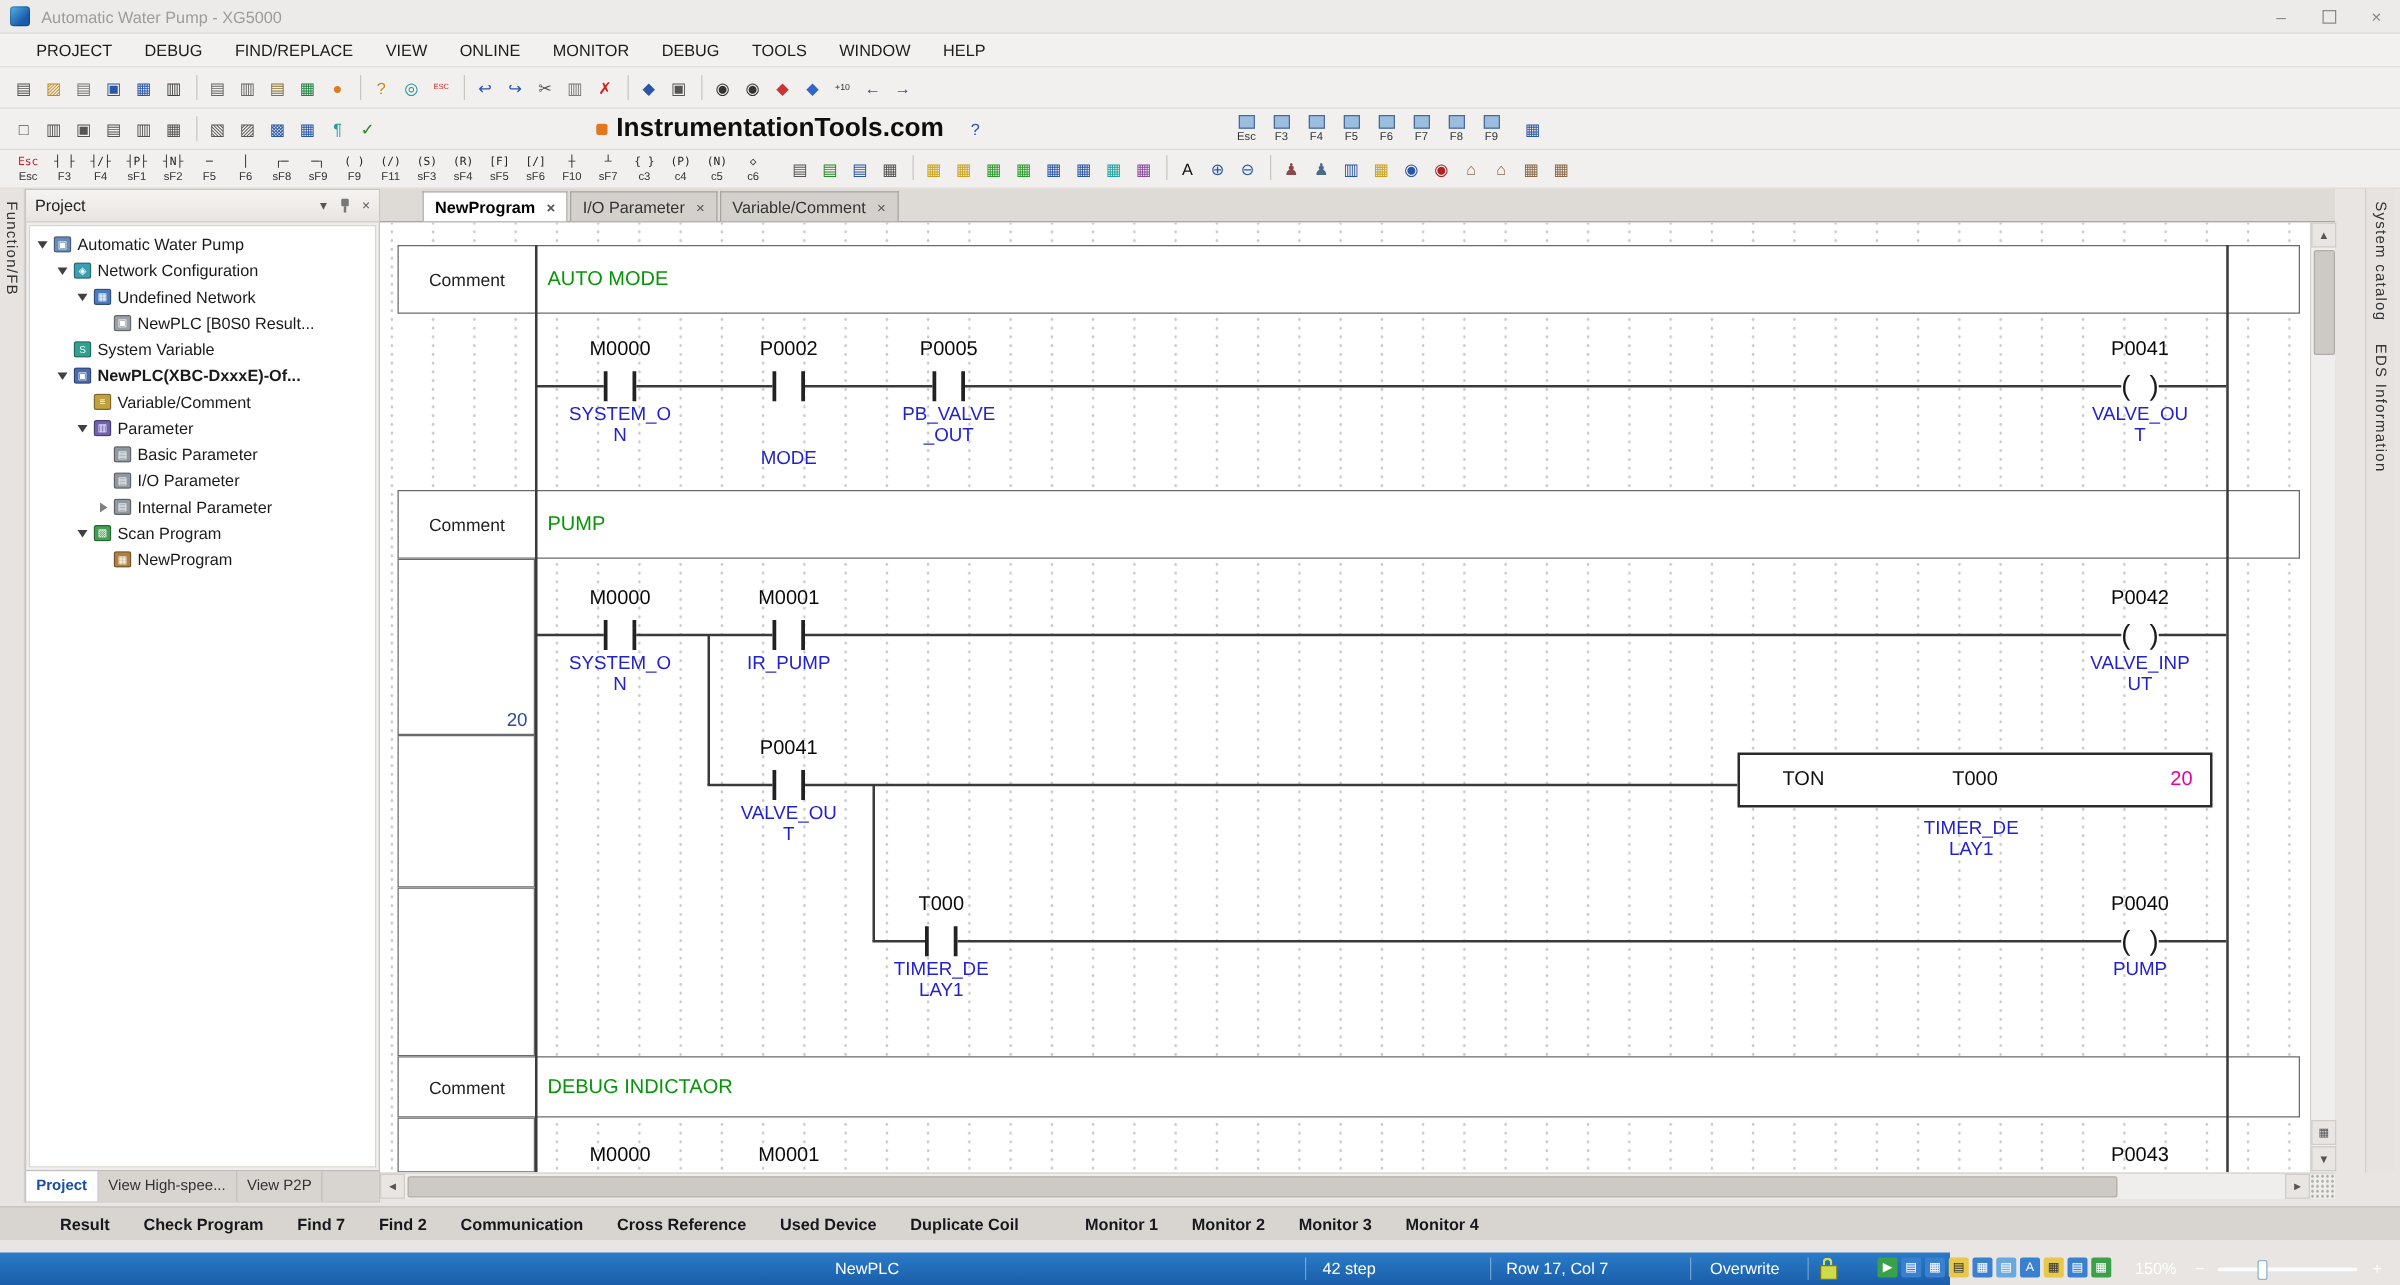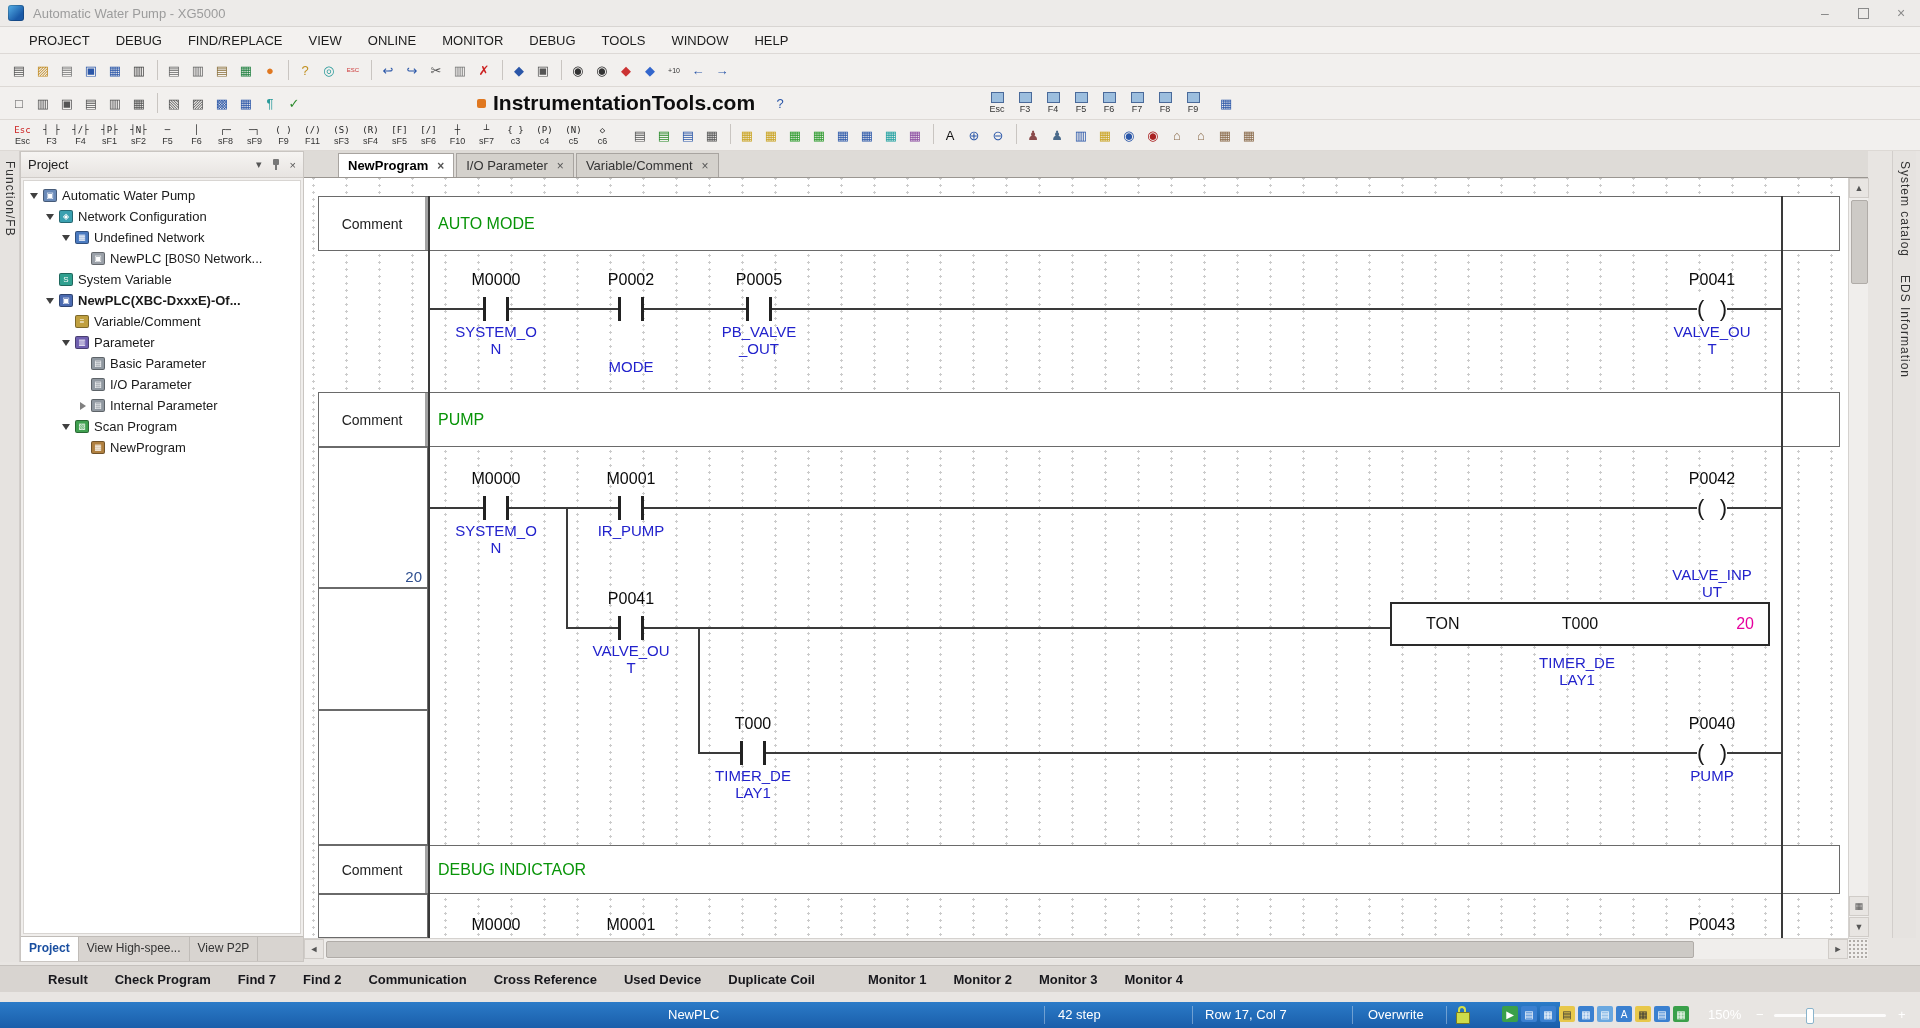--- a/index.html
+++ b/index.html
@@ -85,21 +85,21 @@
 
   
   .editor{position:absolute;left:304px;top:178px;width:1544px;height:760px;background:#fff;overflow:hidden;
     background-image:radial-gradient(circle,#cbcbcb 1px,transparent 1.3px);
     background-size:33px 7px;background-position:26px 4px;}
   .hline{position:absolute;height:2px;background:#3a3a3a;}
   .vline{position:absolute;width:2px;background:#3a3a3a;}
   .cellbox{position:absolute;border:1px solid #6a6a6a;box-sizing:border-box;background:#fff;}
   .rnum{position:absolute;right:5px;bottom:2px;font-size:15px;color:#2f4f8f;}
   .commentbox{position:absolute;border:1px solid #6a6a6a;box-sizing:border-box;display:flex;background:#fff;}
-  .commentcell{width:110px;border-right:4px solid #a3a3a3;display:flex;align-items:center;justify-content:center;
+  .commentcell{width:110px;border-right:1px solid #a3a3a3;display:flex;align-items:center;justify-content:center;
     font-size:14px;color:#222;box-sizing:border-box;flex:none;}
   .commenttext{display:flex;align-items:center;padding-left:9px;font-size:16px;color:#089408;}
   .cbox{position:absolute;width:26px;height:24px;background:#fff;}
   .cbar{position:absolute;top:0;width:3px;height:24px;background:#222;}
   .cbar.l{left:0;} .cbar.r{right:0;}
   .devname{position:absolute;width:140px;text-align:center;font-size:16px;color:#0a0a0a;}
   .devlabel{position:absolute;width:140px;text-align:center;font-size:15px;color:#2222cc;line-height:17px;white-space:pre-line;}
   .coilbox{position:absolute;width:30px;height:26px;background:#fff;display:flex;justify-content:space-between;
     align-items:center;font-size:22px;color:#1a1a1a;}
   .coilbox span{line-height:26px;}
@@ -546,21 +546,21 @@
           <span>Network Configuration</span>
         </div>
         <div class="trow" style="padding-left: 38px;">
           <div class="exp open"></div>
           <div class="ticon" style="background: rgb(74, 122, 192);">▦</div>
           <span>Undefined Network</span>
         </div>
         <div class="trow" style="padding-left: 54px;">
           <div class="exp"></div>
           <div class="ticon" style="background: rgb(154, 160, 168);">▣</div>
-          <span>NewPLC [B0S0 Network...</span>
+          <span>NewPLC [B0S0 Result...</span>
         </div>
         <div class="trow" style="padding-left: 22px;">
           <div class="exp"></div>
           <div class="ticon" style="background: rgb(48, 160, 144);">S</div>
           <span>System Variable</span>
         </div>
         <div class="trow" style="padding-left: 22px;">
           <div class="exp open"></div>
           <div class="ticon" style="background: rgb(74, 106, 176);">▣</div>
           <span style="font-weight: bold; text-align: center;">NewPLC(XBC-DxxxE)-Of...</span>
@@ -703,21 +703,21 @@
         <span>(</span>
         <span>)</span>
       </div>
       <div class="devlabel" style="left: 1338px; top: 145px; width: 140px;">VALVE_OU
 T</div>
       <div class="devname" style="left: 1338px; top: 292px; width: 140px;">P0042</div>
       <div class="coilbox" style="left: 1393px; top: 317px;">
         <span>(</span>
         <span>)</span>
       </div>
-      <div class="devlabel" style="left: 1338px; top: 344px; width: 140px; margin-top: 44px;">VALVE_INP
+      <div class="devlabel" style="left: 1338px; top: 344px; width: 140px;">VALVE_INP
 UT</div>
       <div class="devname" style="left: 1338px; top: 537px; width: 140px;">P0040</div>
       <div class="coilbox" style="left: 1393px; top: 562px;">
         <span>(</span>
         <span>)</span>
       </div>
       <div class="devlabel" style="left: 1338px; top: 589px; width: 140px;">PUMP</div>
       <div class="fblock" style="left: 1086px; top: 424px; width: 380px; height: 44px;">
         <span class="fb-op">TON</span>
         <span class="fb-operand">T000</span>

